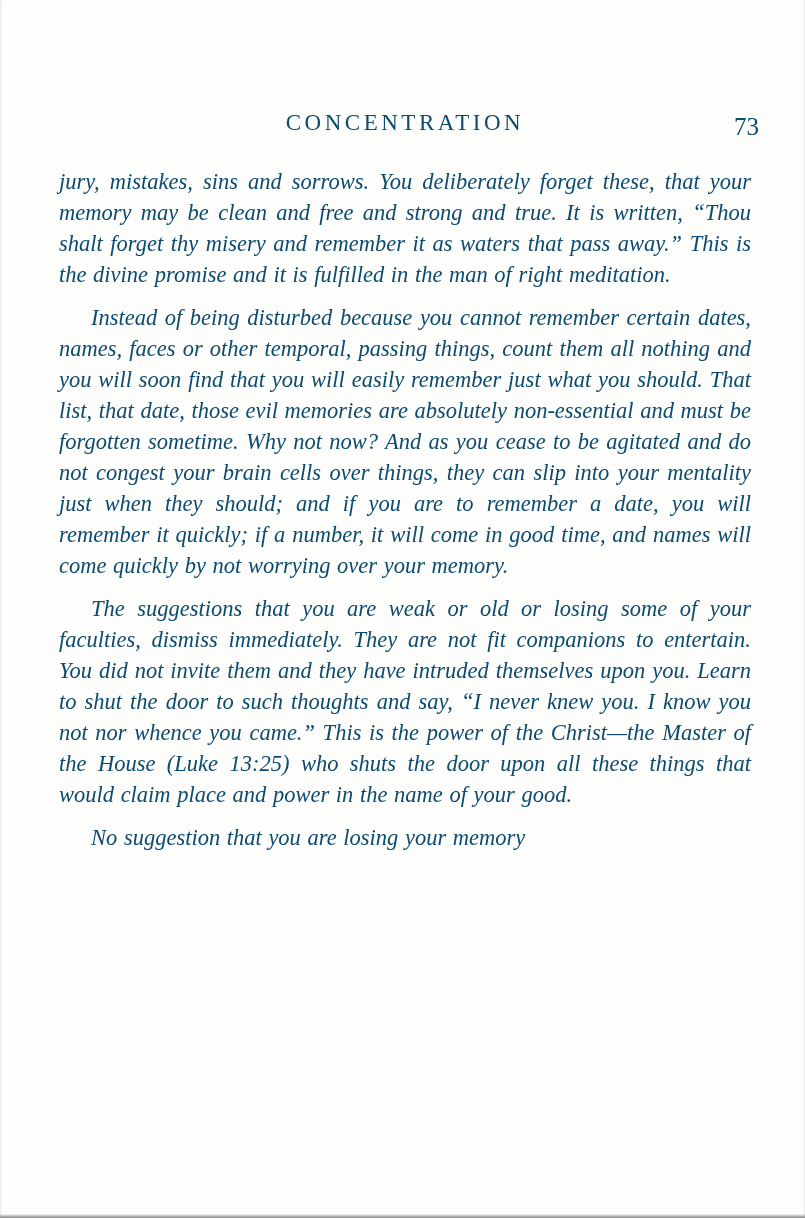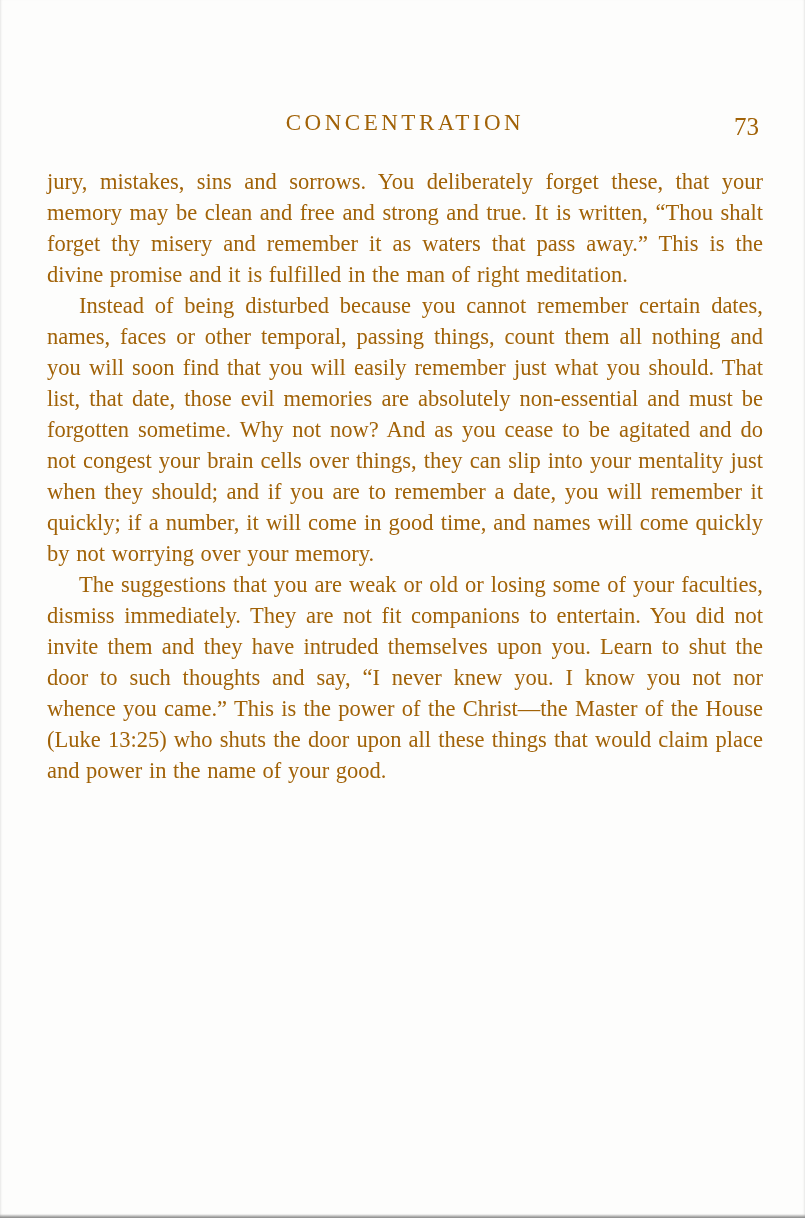--- a/index.html
+++ b/index.html
@@ -8,21 +8,21 @@
     background: #e9e9e7;
   }
   .page {
     position: relative;
     width: 805px;
     height: 1218px;
     margin: 0 auto;
     background: #fdfdfc;
     overflow: hidden;
     font-family: "Liberation Serif", "DejaVu Serif", serif;
-    color: #a16207;
+    color: #0c4a6e;
     box-shadow: inset 0 -2px 3px rgba(0,0,0,0.18);
   }
   .text-column {
     position: absolute;
     left: 47px;
     top: 110px;
     width: 716px;
   }
   .page-header {
     position: relative;
@@ -39,25 +39,26 @@
     letter-spacing: 3.5px;
     font-weight: normal;
   }
   .page-number {
     position: absolute;
     right: 4px;
     top: 3px;
     font-size: 25px;
   }
   .body-text p {
-    margin: 0;
+    margin: 12px;
     font-size: 22.5px;
     line-height: 31px;
     text-align: justify;
     word-spacing: 1px;
+    font-style: italic;
   }
   .body-text p.indent {
     text-indent: 32px;
   }
   
   .scan-edge-bottom {
     position: absolute;
     left: 0;
     right: 0;
     bottom: 0;
@@ -73,17 +74,18 @@
 
     <div class="page-header">
       <span class="chapter-title">CONCENTRATION</span>
       <span class="page-number">73</span>
     </div>
 
     <div class="body-text">
       <p class="noindent">jury, mistakes, sins and sorrows.  You deliberately forget these, that your memory may be clean and free and strong and true.  It is written, “Thou shalt forget thy misery and remember it as waters that pass away.”  This is the divine promise and it is fulfilled in the man of right meditation.</p>
       <p class="indent">Instead of being disturbed because you cannot remember certain dates, names, faces or other temporal, passing things, count them all nothing and you will soon find that you will easily remember just what you should.  That list, that date, those evil memories are absolutely non-essential and must be forgotten sometime.  Why not now?  And as you cease to be agitated and do not congest your brain cells over things, they can slip into your mentality just when they should; and if you are to remember a date, you will remember it quickly; if a number, it will come in good time, and names will come quickly by not worrying over your memory.</p>
       <p class="indent">The suggestions that you are weak or old or losing some of your faculties, dismiss immediately.  They are not fit companions to entertain.  You did not invite them and they have intruded themselves upon you.  Learn to shut the door to such thoughts and say, “I never knew you.  I know you not nor whence you came.”  This is the power of the Christ—the Master of the House (Luke 13:25) who shuts the door upon all these things that would claim place and power in the name of your good.</p>
+      <p class="indent">No suggestion that you are losing your memory</p>
     </div>
 
   </div>
   <div class="scan-edge-bottom"></div>
 </div>
 
 </body></html>

